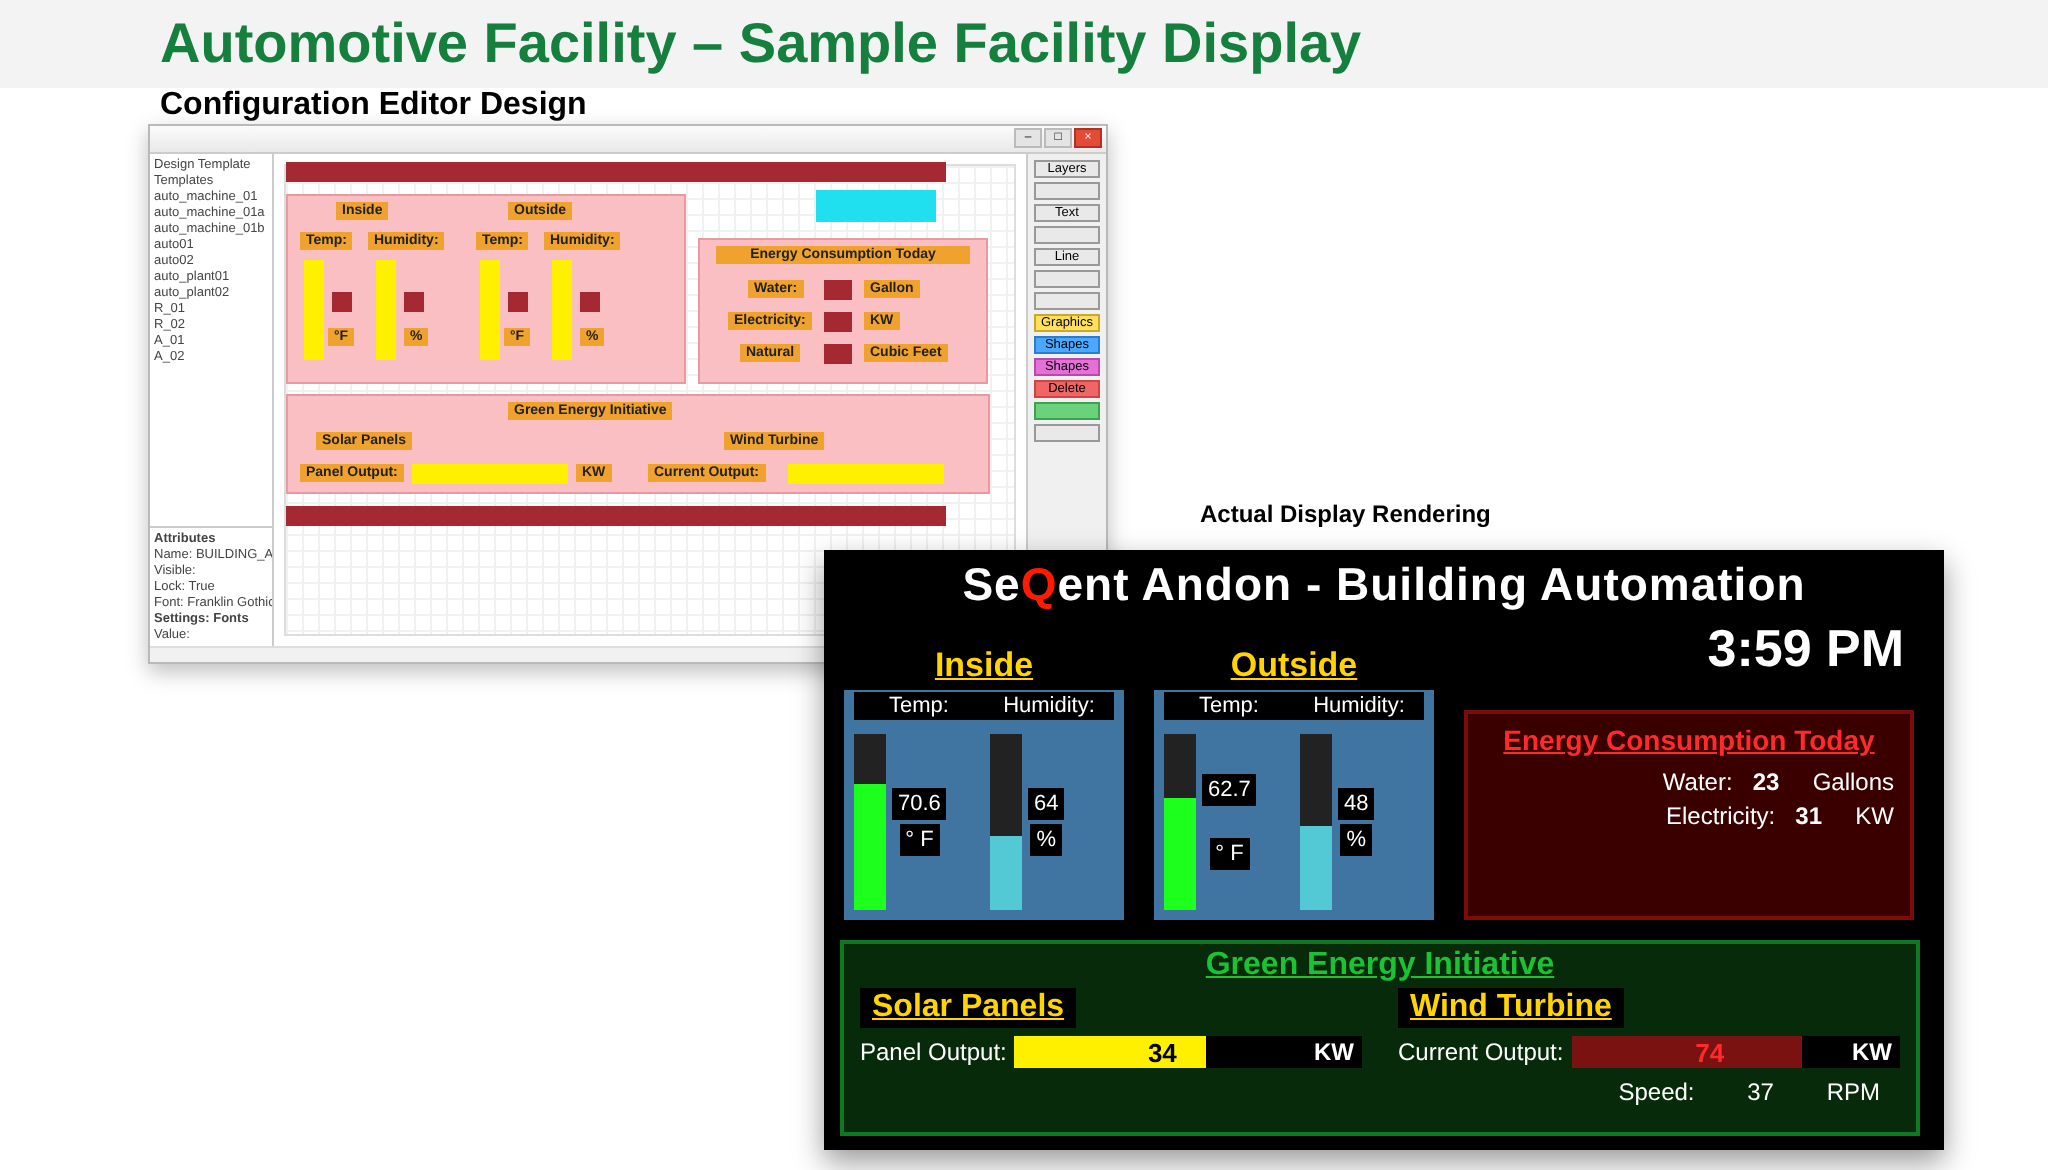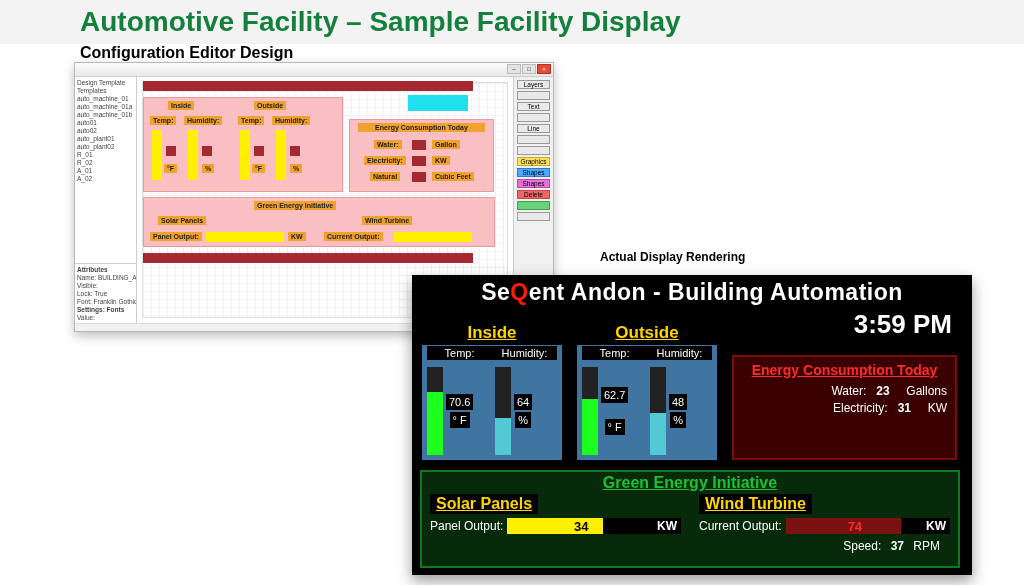--- a/index.html
+++ b/index.html
@@ -82,21 +82,21 @@
   .g-row { display:flex; align-items:center; font-size:12px; color:#fff; margin-bottom:3px; }
   .g-row .nm { margin-right:4px; }
   .meter { height:16px; background:#000; position:relative; flex:1; display:flex; align-items:flex-end; }
   .meter-fill { height:100%; }
   .meter-fill.yel { background:#fff000; }
   .meter-fill.red { background:#7a1212; }
   .meter-val { color:#000; font-weight:bold; position:absolute; left:0; right:26px; text-align:center; font-size:13px; }
   .meter-val.red { color:#ff2a2a; }
   .meter-unit { color:#fff; background:#000; padding:0 4px; font-weight:bold; position:absolute; right:0; height:100%; display:flex; align-items:center; }
   .speed-row { text-align:right; color:#fff; font-size:12px; padding:2px 10px 0 0; }
-  .speed-row .v { font-weight:bold; margin:0 6px; }
+  .speed-row .v { font-weight:normal; margin:0 23px; }
 </style>
 </head>
 <body>
 
 <div class="page-title">Automotive Facility – Sample Facility Display</div>
 <div class="label-config">Configuration Editor Design</div>
 <div class="label-actual">Actual Display Rendering</div>
 
 <div class="config-window">
   <div class="cw-title">

